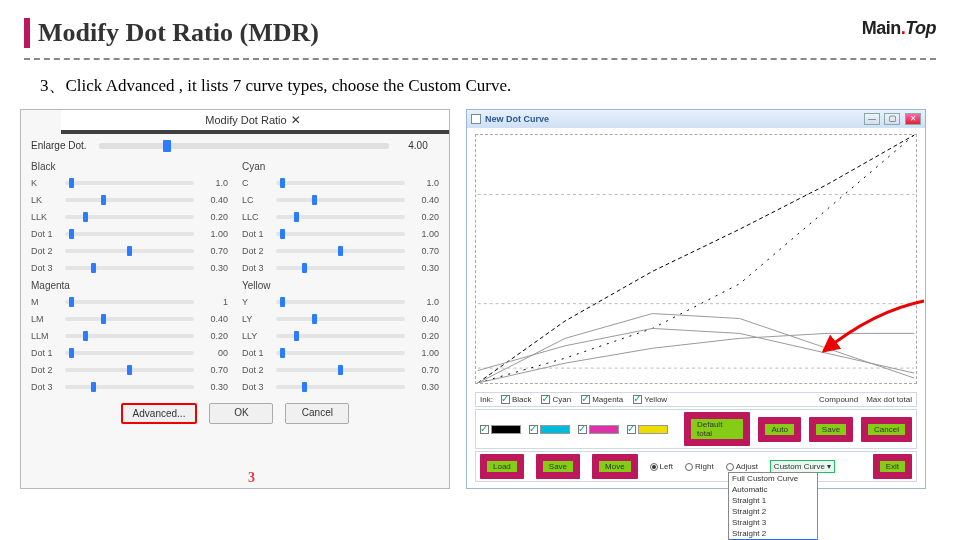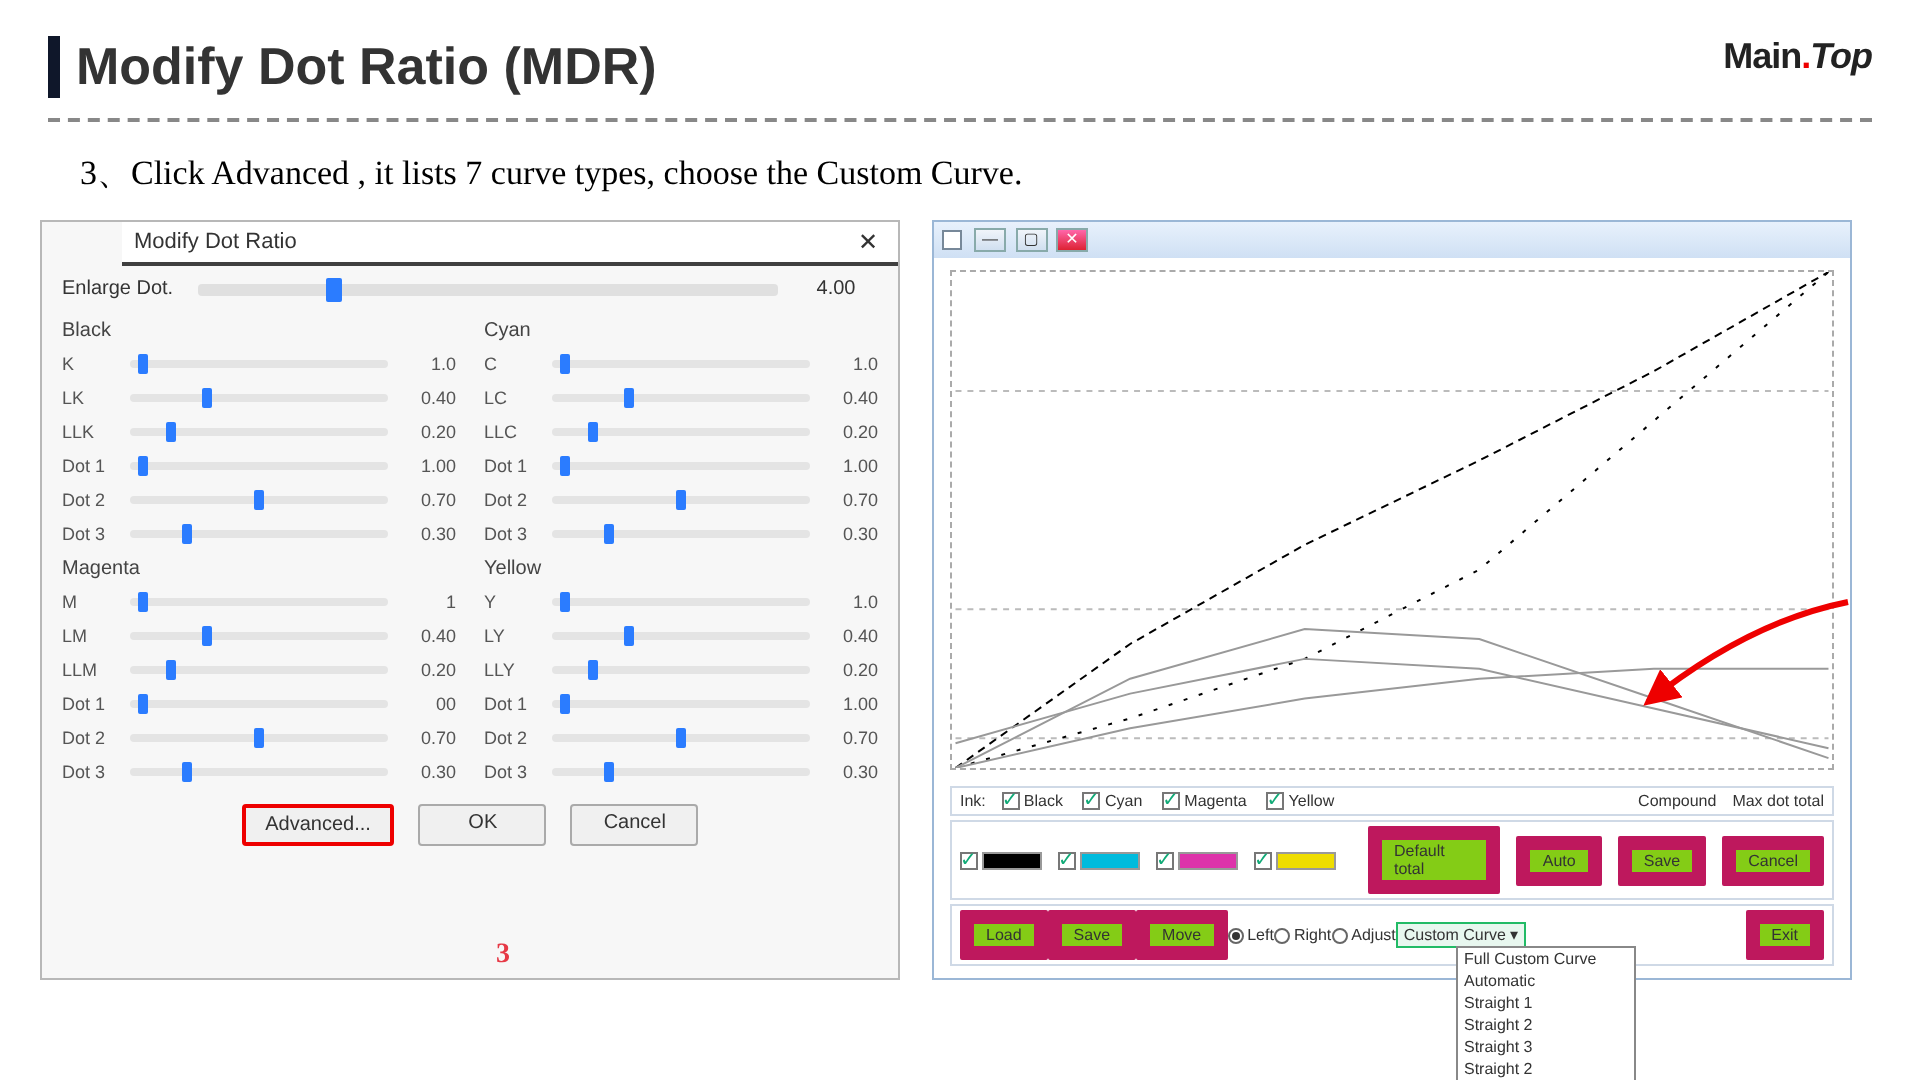--- a/index.html
+++ b/index.html
@@ -10,22 +10,23 @@
     position: relative;
     overflow: hidden;
   }
   .header {
     padding: 18px 24px 6px 24px;
     display: flex;
     justify-content: space-between;
     align-items: flex-start;
   }
   .title-wrap {
-    border-left: 6px solid #0f172a;
+    border-left: 6px solid #be185d;
     padding-left: 8px;
+    font-family: Liberation Serif, serif;
   }
   .title {
     font-size: 26px;
     font-weight: bold;
     color: #333;
   }
   .logo {
     font-size: 18px;
     font-weight: bold;
     color: #222;
@@ -51,24 +52,24 @@
   }
   
   .dlg {
     width: 430px;
     border: 1px solid #b8b8b8;
     background: #f7f7f7;
     font-size: 10px;
     color: #333;
   }
   .dlg-titlebar {
-    display: flex; justify-content: space-between; align-items: center;
+    display: flex; justify-content: center; align-items: center;
     padding: 3px 6px;
     background: #fff;
-    border-bottom: 2px solid #404040;
+    border-bottom: 4px solid #404040;
     margin-left: 40px;
   }
   .dlg-title { font-size: 11px; }
   .x-btn { font-size: 12px; color: #333; padding: 0 4px; }
   .dlg-body { padding: 6px 10px 8px 10px; }
   .enlarge-row { display: flex; align-items: center; gap: 8px; margin-bottom: 6px; }
   .enlarge-row .lbl { width: 60px; }
   .bigslider {
     flex: 1; height: 6px; background: #e0e0e0; position: relative; border-radius: 2px;
   }
@@ -145,21 +146,21 @@
   }
   .chk { display: flex; align-items: center; gap: 2px; }
   .chk .box { width: 9px; height: 9px; border: 1px solid #777; background: #fff; position: relative; }
   .chk .box.on::after { content: "✓"; position: absolute; top: -3px; left: -1px; font-size: 10px; color: #1a7; }
   .swatch { width: 30px; height: 9px; border: 1px solid #999; }
   .smallbtn {
     padding: 1px 6px; border: 7px solid #be185d; background: #84cc16;
     font-size: 8px; border-radius: 1px;
   }
   .mode-row {
-    display: flex; align-items: center; gap: 0;
+    display: flex; align-items: center; gap: 12px;
     border: 1px solid #cfd9e6; padding: 2px 4px; font-size: 8px;
     position: relative;
   }
   .radio { display: inline-flex; align-items: center; gap: 2px; }
   .radio .r { width: 8px; height: 8px; border: 1px solid #666; border-radius: 50%; position: relative; }
   .radio .r.on::after { content:""; position:absolute; inset:1px; background:#333; border-radius:50%; }
   .combo {
     border: 1px solid #2b6; background: #e8f7ef;
     padding: 1px 3px; display: flex; align-items: center; gap: 2px;
   }
@@ -410,20 +411,21 @@
         <div class="btn hot">Advanced...</div>
         <div class="btn">OK</div>
         <div class="btn">Cancel</div>
       </div>
     </div>
   </div>
 
   <div class="win">
     <div class="win-titlebar">
       <span class="win-icon"></span>
+      <span class="win-title">New Dot Curve</span>
       <span class="win-ctrls">
         <span>—</span>
         <span>▢</span>
         <span class="close">✕</span>
       </span>
     </div>
 
     <div class="chart">
       <svg viewBox="0 0 440 250">
         <line class="dashed-h" x1="0" y1="60" x2="440" y2="60"></line>

